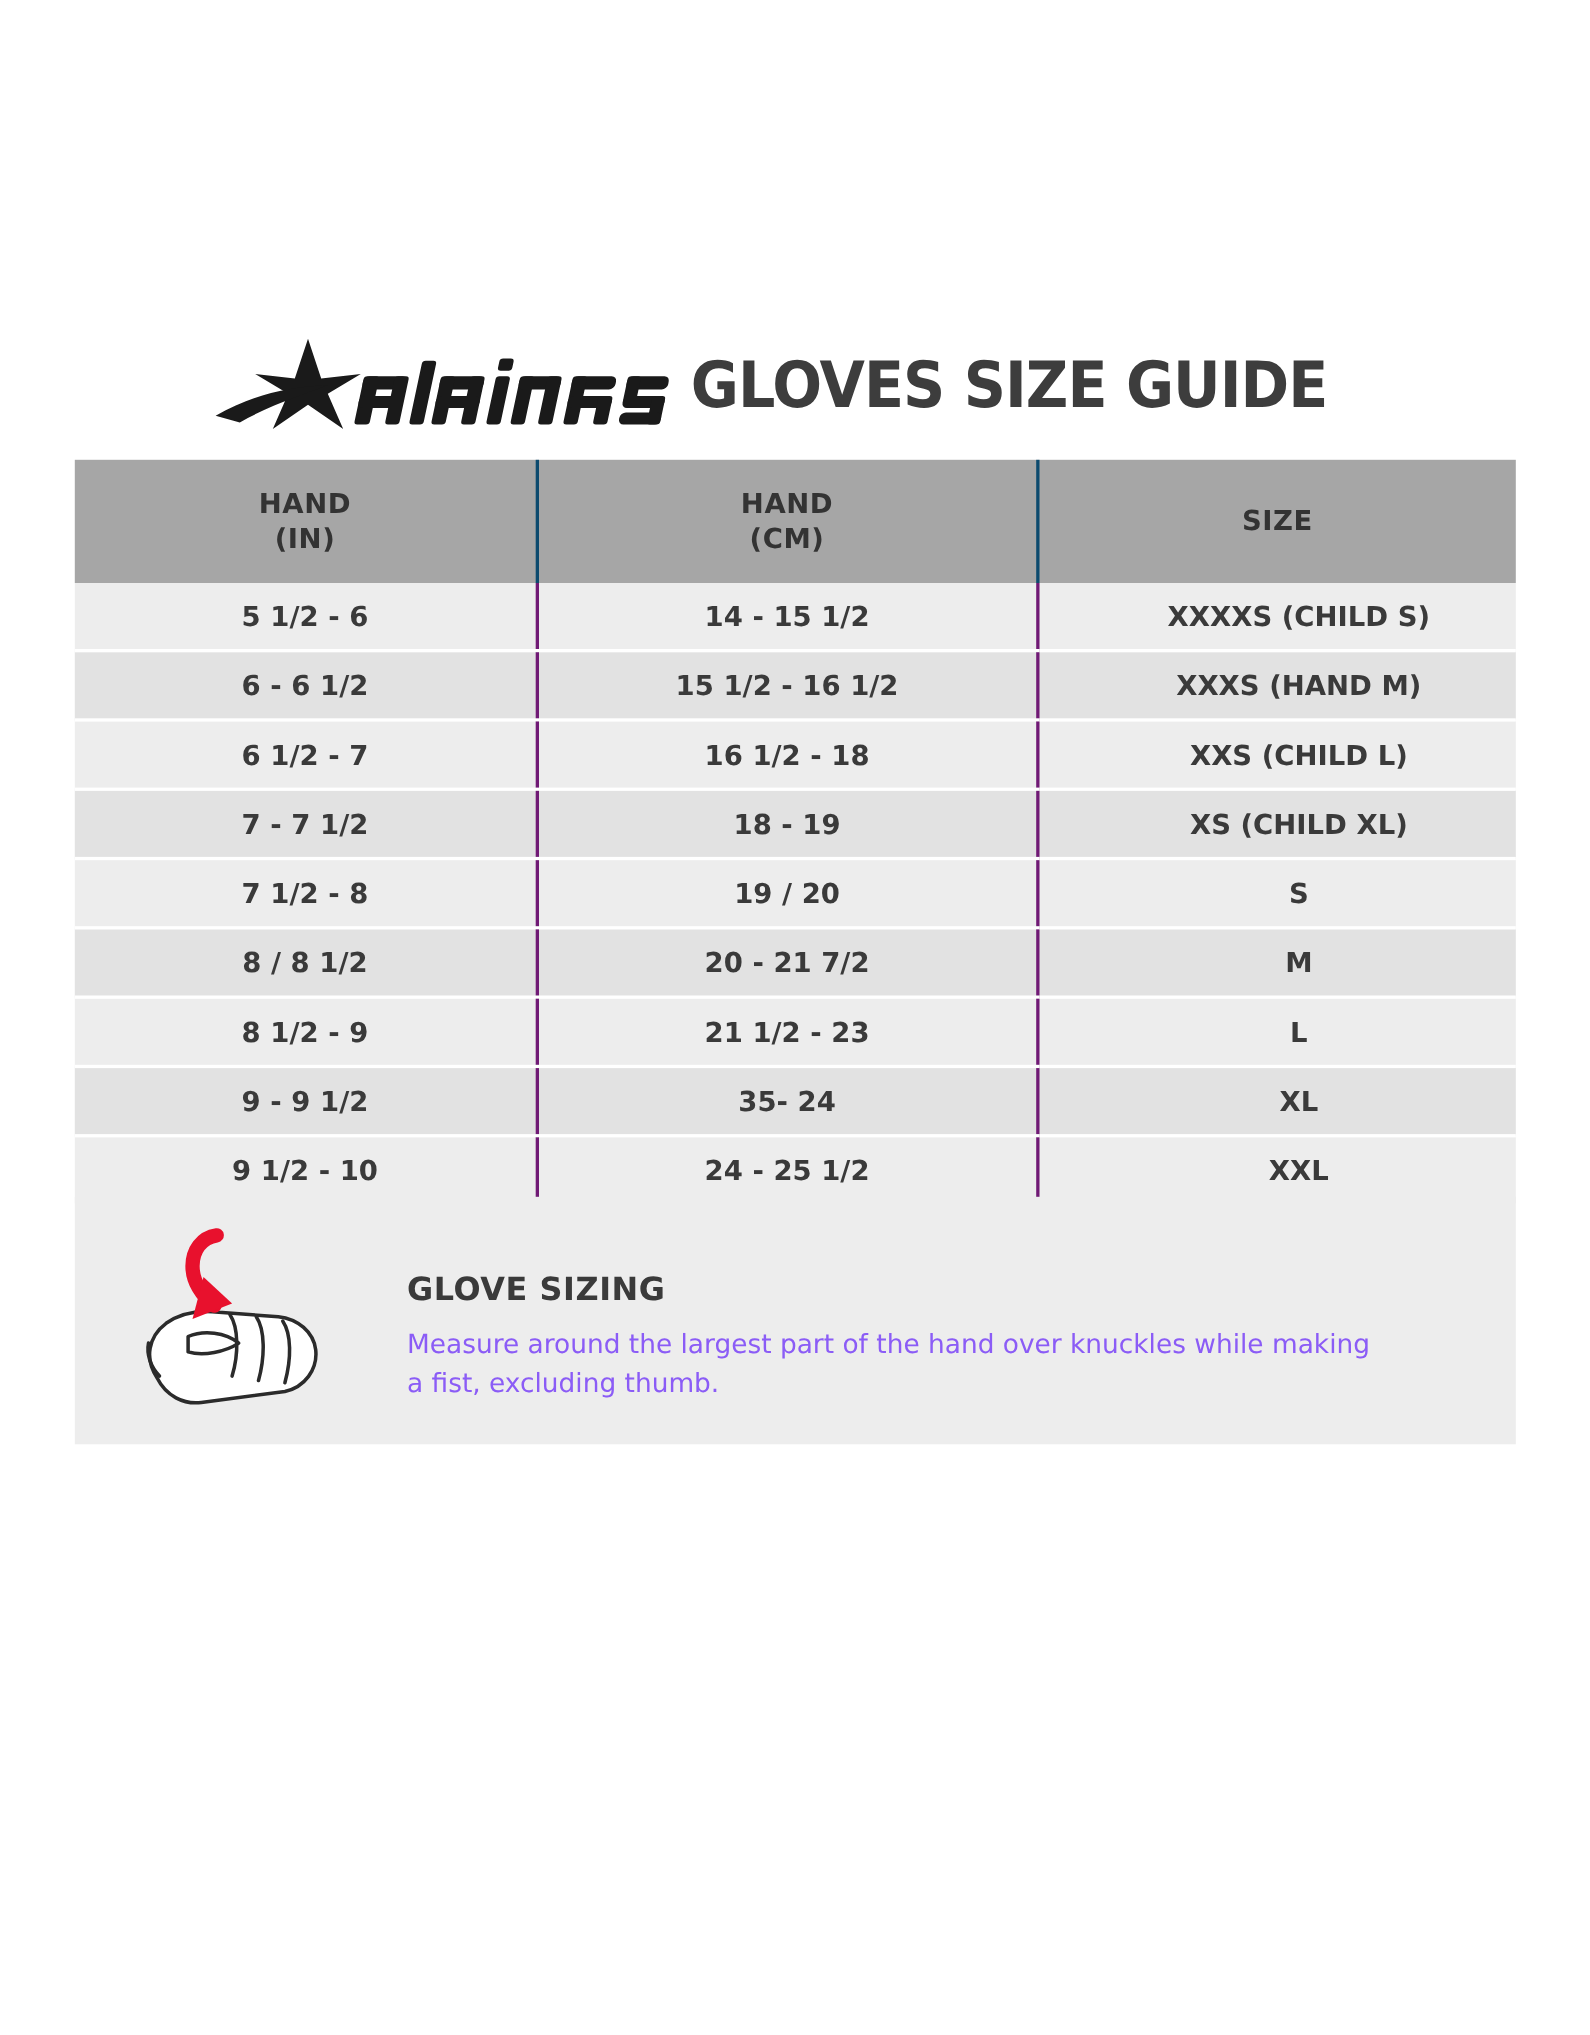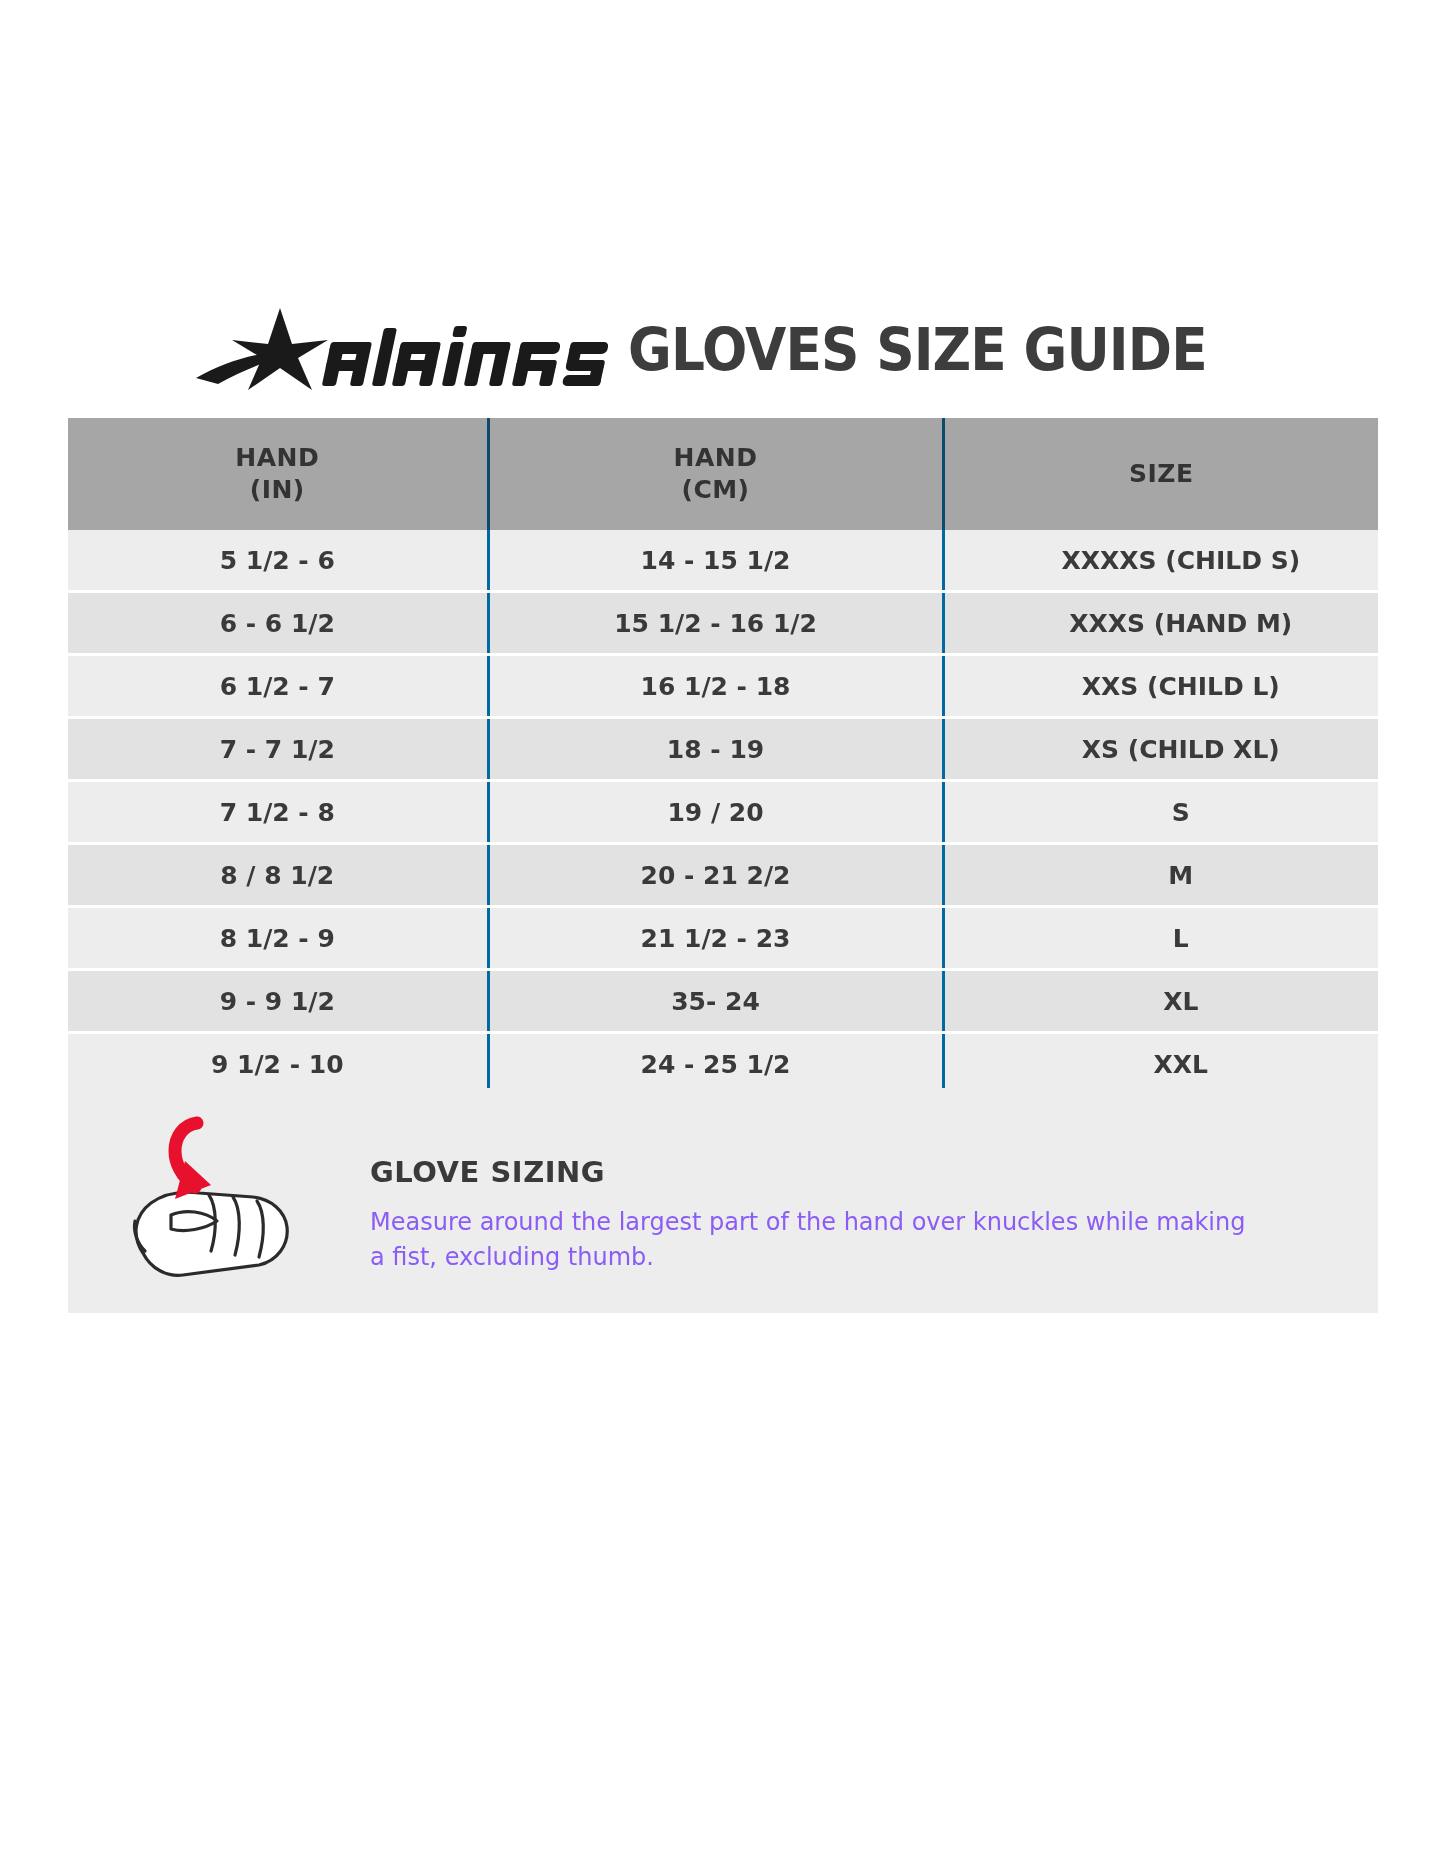--- a/index.html
+++ b/index.html
@@ -85,21 +85,21 @@
   .size-table thead th:last-child { border-right: none; }
 
   .size-table tbody td {
     font-family: "DejaVu Sans", sans-serif;
     font-weight: bold;
     font-size: 25px;
     color: #3a3a3a;
     height: 58px;
     text-align: center;
     vertical-align: middle;
-    border-right: 3px solid #0369a1;
+    border-right: 3px solid #701a75;
     border-bottom: 3px solid #ffffff;
   }
   .size-table tbody td:last-child { border-right: none; padding-left: 40px; }
   .size-table tbody tr:nth-child(odd) td { background: #ededed; }
   .size-table tbody tr:nth-child(even) td { background: #e2e2e2; }
   .size-table tbody tr:last-child td { border-bottom: none; }
 
   
   .info-panel {
     position: absolute;
@@ -232,21 +232,21 @@
         <td>18 - 19</td>
         <td>XS (CHILD XL)</td>
       </tr>
       <tr>
         <td>7 1/2 - 8</td>
         <td>19 / 20</td>
         <td>S</td>
       </tr>
       <tr>
         <td>8 / 8 1/2</td>
-        <td>20 - 21 2/2</td>
+        <td>20 - 21 7/2</td>
         <td>M</td>
       </tr>
       <tr>
         <td>8 1/2 - 9</td>
         <td>21 1/2 - 23</td>
         <td>L</td>
       </tr>
       <tr>
         <td>9 - 9 1/2</td>
         <td>35- 24</td>

